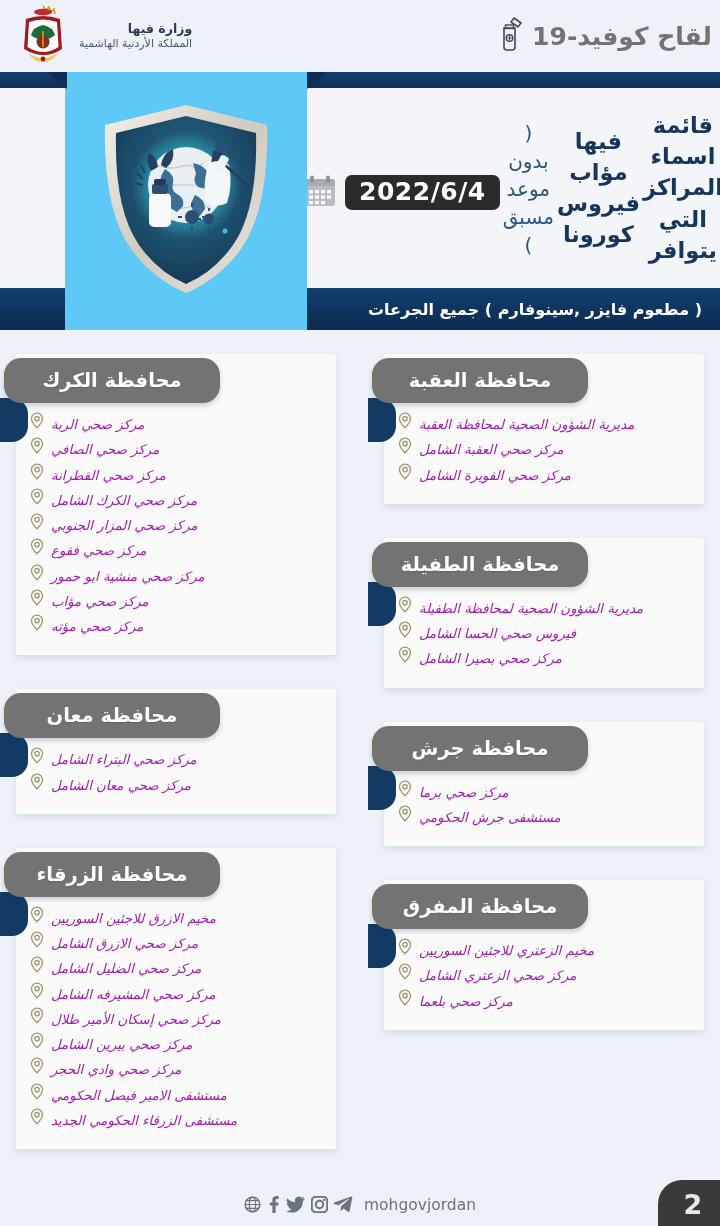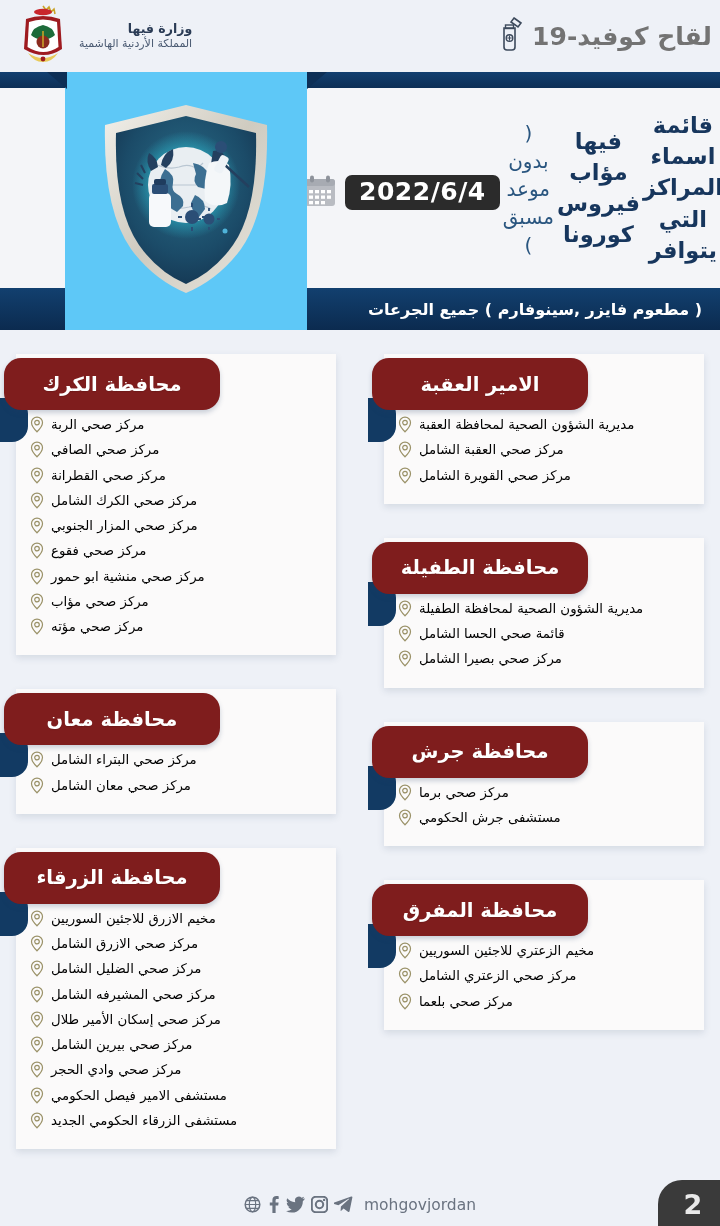--- a/index.html
+++ b/index.html
@@ -199,22 +199,22 @@
     height: 44px;
     background: #123a63;
     border-radius: 0 16px 16px 0;
     z-index: 1;
   }
   .card-tab {
     position: absolute;
     left: -12px;
     top: 4px;
     width: 216px;
-    height: 52px;
-    background: #7f1d1d;
+    height: 45px;
+    background: #737373;
     border-radius: 17px;
     z-index: 2;
     display: flex;
     align-items: center;
     justify-content: center;
     box-shadow: 0 3px 5px rgba(30,60,100,0.22);
   }
   .card-tab-label {
     color: #ffffff;
     font-size: 19.5px;
@@ -222,27 +222,27 @@
     white-space: nowrap;
     text-shadow: 0 1px 1px rgba(0,0,0,0.12);
   }
   .card-list {
     list-style: none;
     padding: 0 14px 0 14px;
     margin-top: -6px;
   }
   .card-list li {
     display: flex;
-    align-items: center;
     justify-content: flex-end;
     gap: 7px;
     font-size: 13.3px;
-    color: #000000;
+    color: #a21caf;
     line-height: 1.9;
     white-space: nowrap;
+    font-style: italic;
   }
   .pin { flex: 0 0 auto; display: block; }
 
   
   .footer {
     position: absolute;
     left: 0; right: 0; bottom: 0;
     height: 40px;
     background: #eef1f7;
     display: flex;
@@ -582,21 +582,21 @@
             </svg>
           </li>
         </ul>
       </div>
     </div>
   <div class="col col-left" id="col-left">
       <div class="card">
         <div class="card-tab-wrap">
           <div class="card-fold"></div>
           <div class="card-tab">
-            <span class="card-tab-label">الامير العقبة</span>
+            <span class="card-tab-label">محافظة العقبة</span>
           </div>
         </div>
         <ul class="card-list">
           <li>
             <span>مديرية الشؤون الصحية لمحافظة العقبة</span>
             <svg class="pin" width="14" height="17" viewBox="0 0 14 17">
               <path d="M7 1.2c-3.1 0-5.5 2.4-5.5 5.4 0 4 5.5 9.2 5.5 9.2s5.5-5.2 5.5-9.2c0-3-2.4-5.4-5.5-5.4Z" fill="none" stroke="#9a9167" stroke-width="1.2"></path>
               <circle cx="7" cy="6.6" r="2.3" fill="none" stroke="#9a9167" stroke-width="1.2"></circle>
             </svg>
           </li>
@@ -625,21 +625,21 @@
         </div>
         <ul class="card-list">
           <li>
             <span>مديرية الشؤون الصحية لمحافظة الطفيلة</span>
             <svg class="pin" width="14" height="17" viewBox="0 0 14 17">
               <path d="M7 1.2c-3.1 0-5.5 2.4-5.5 5.4 0 4 5.5 9.2 5.5 9.2s5.5-5.2 5.5-9.2c0-3-2.4-5.4-5.5-5.4Z" fill="none" stroke="#9a9167" stroke-width="1.2"></path>
               <circle cx="7" cy="6.6" r="2.3" fill="none" stroke="#9a9167" stroke-width="1.2"></circle>
             </svg>
           </li>
           <li>
-            <span>قائمة صحي الحسا الشامل</span>
+            <span>فيروس صحي الحسا الشامل</span>
             <svg class="pin" width="14" height="17" viewBox="0 0 14 17">
               <path d="M7 1.2c-3.1 0-5.5 2.4-5.5 5.4 0 4 5.5 9.2 5.5 9.2s5.5-5.2 5.5-9.2c0-3-2.4-5.4-5.5-5.4Z" fill="none" stroke="#9a9167" stroke-width="1.2"></path>
               <circle cx="7" cy="6.6" r="2.3" fill="none" stroke="#9a9167" stroke-width="1.2"></circle>
             </svg>
           </li>
           <li>
             <span>مركز صحي بصيرا الشامل</span>
             <svg class="pin" width="14" height="17" viewBox="0 0 14 17">
               <path d="M7 1.2c-3.1 0-5.5 2.4-5.5 5.4 0 4 5.5 9.2 5.5 9.2s5.5-5.2 5.5-9.2c0-3-2.4-5.4-5.5-5.4Z" fill="none" stroke="#9a9167" stroke-width="1.2"></path>
               <circle cx="7" cy="6.6" r="2.3" fill="none" stroke="#9a9167" stroke-width="1.2"></circle>

